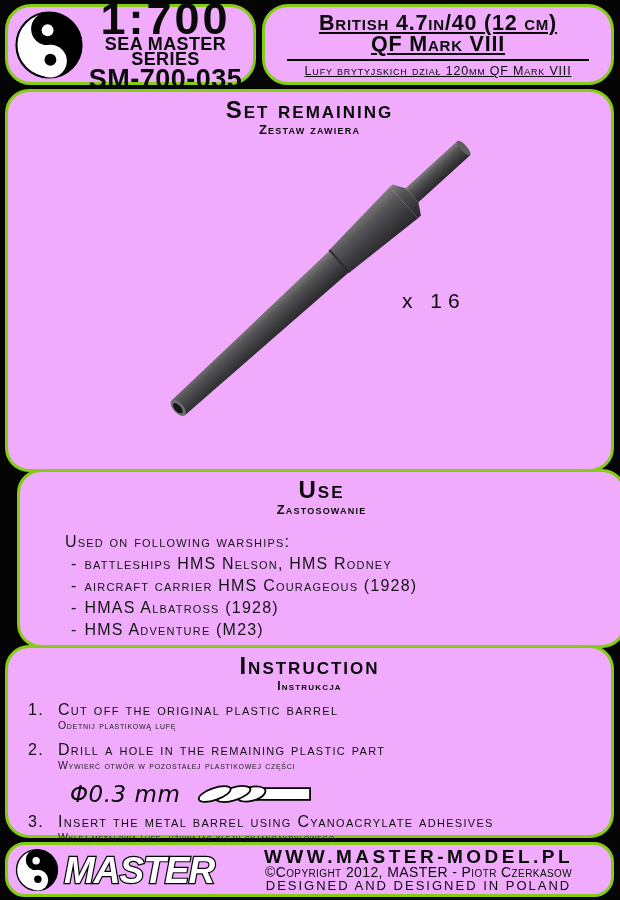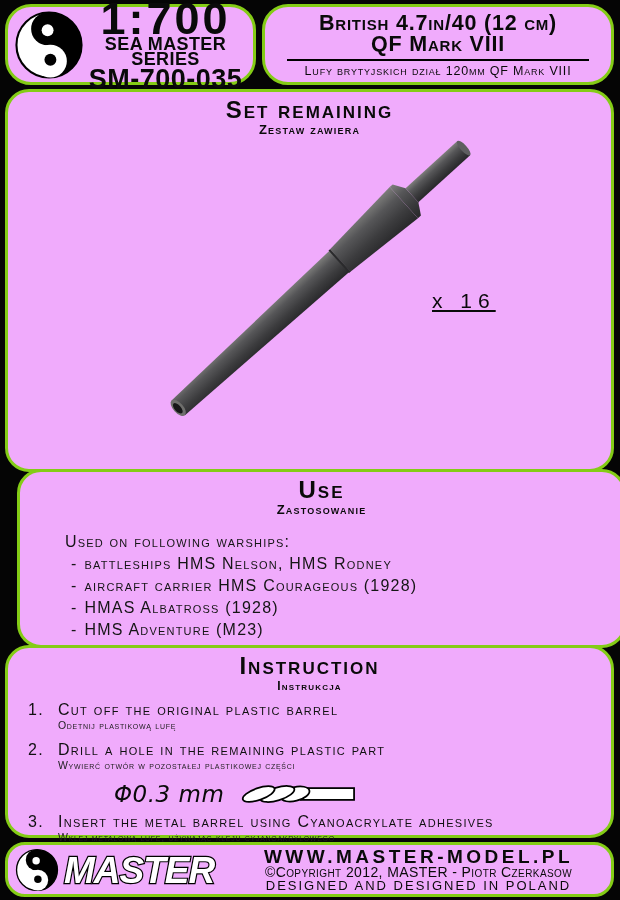--- a/index.html
+++ b/index.html
@@ -12,43 +12,43 @@
     border-radius:24px;box-sizing:border-box;
   }
   .sc{font-variant:small-caps;}
   
   .hdr-left{left:5px;top:4px;width:251px;height:81px;border-radius:26px;display:flex;align-items:center;}
   .hdr-left .logo{width:70px;height:70px;margin-left:6px;flex:0 0 auto;}
   .brand-col{flex:1;text-align:center;padding:2px 6px 0 0;line-height:1;}
   .brand-scale{font-size:45px;font-weight:bold;letter-spacing:3px;line-height:36px;}
   .brand-series{font-size:18px;font-weight:bold;letter-spacing:0.4px;line-height:15px;}
   .brand-code{font-size:27px;font-weight:bold;letter-spacing:0.5px;line-height:24px;}
-  .hdr-right{left:262px;top:4px;width:352px;height:81px;border-radius:26px;text-align:center;padding-top:6px;}
+  .hdr-right{left:262px;top:4px;width:352px;height:81px;border-radius:26px;text-align:center;padding-top:6px;text-decoration:underline;}
   .hdr-title{font-size:21.5px;font-weight:bold;letter-spacing:0.8px;line-height:21px;}
   .hdr-rule{border:none;border-top:2px solid #000;margin:4px 22px 3px 22px;}
   .hdr-sub{font-size:12.5px;letter-spacing:0.8px;}
   
   .panel-set{left:5px;top:89px;width:609px;height:383px;}
   .panel-use{left:17px;top:469px;width:609px;height:179px;}
   .panel-instr{left:5px;top:645px;width:609px;height:193px;}
   .sec-title{text-align:center;font-size:24px;font-weight:bold;letter-spacing:2px;line-height:26px;margin-top:5px;}
   .sec-sub{text-align:center;font-size:13px;font-weight:bold;letter-spacing:1.2px;line-height:14px;}
-  .qty{position:absolute;left:424px;top:197px;font-size:21px;letter-spacing:6px;text-decoration:underline;}
+  .qty{position:absolute;left:394px;top:197px;font-size:21px;letter-spacing:6px;}
   .barrel-svg{position:absolute;left:0;top:0;}
   
   .use-body{margin:14px 0 0 45px;font-size:16px;letter-spacing:1.2px;line-height:22px;color:#151515;}
   .use-item{margin-left:6px;}
   .use-item .dash{margin-right:7px;}
   
   .steps{margin:8px 0 0 20px;}
   .step-en{font-size:16px;letter-spacing:1.3px;line-height:18px;color:#101010;display:flex;}
   .step-en .num{width:30px;flex:0 0 auto;}
   .step-pl{font-size:10.5px;letter-spacing:0.7px;line-height:12px;margin-left:30px;color:#1c1c1c;}
   .step{margin-bottom:10px;}
-  .drill-row{display:flex;align-items:center;margin:2px 0 6px 86px;height:26px;}
+  .drill-row{display:flex;align-items:center;margin:2px 0 6px 42px;height:26px;}
   .phi{font-size:23px;font-style:italic;font-family:"DejaVu Sans",sans-serif;letter-spacing:0.5px;margin-right:16px;}
   
   .panel-footer{left:5px;top:842px;width:609px;height:55px;border-radius:20px;display:flex;align-items:center;}
   .panel-footer .logo{width:44px;height:44px;margin-left:7px;flex:0 0 auto;}
   .master-logo{margin-left:3px;flex:0 0 auto;}
   .foot-col{flex:1;text-align:center;padding-right:4px;line-height:1.05;}
   .foot-web{font-size:19px;font-weight:bold;letter-spacing:3.5px;line-height:17px;}
   .foot-copy{font-size:14px;letter-spacing:0.4px;line-height:13px;margin-top:1px;}
   .foot-made{font-size:13px;letter-spacing:2px;line-height:13px;}
 </style>

